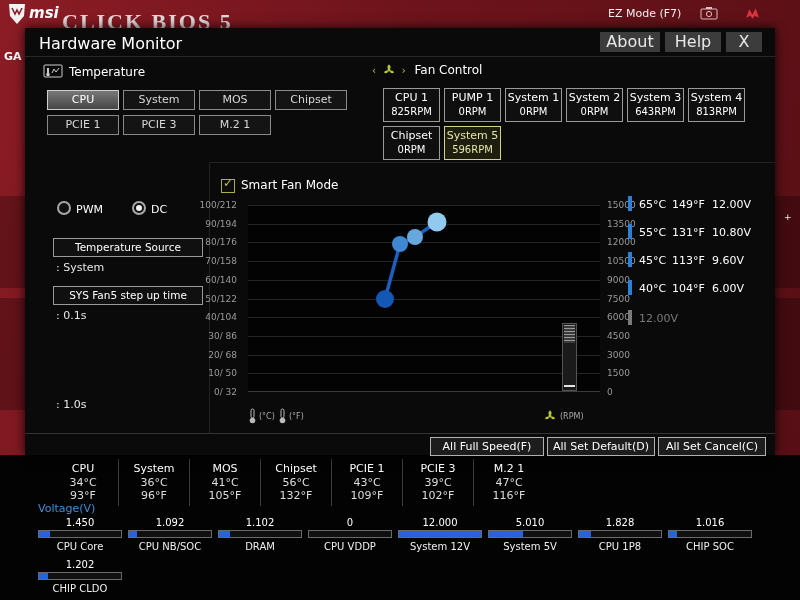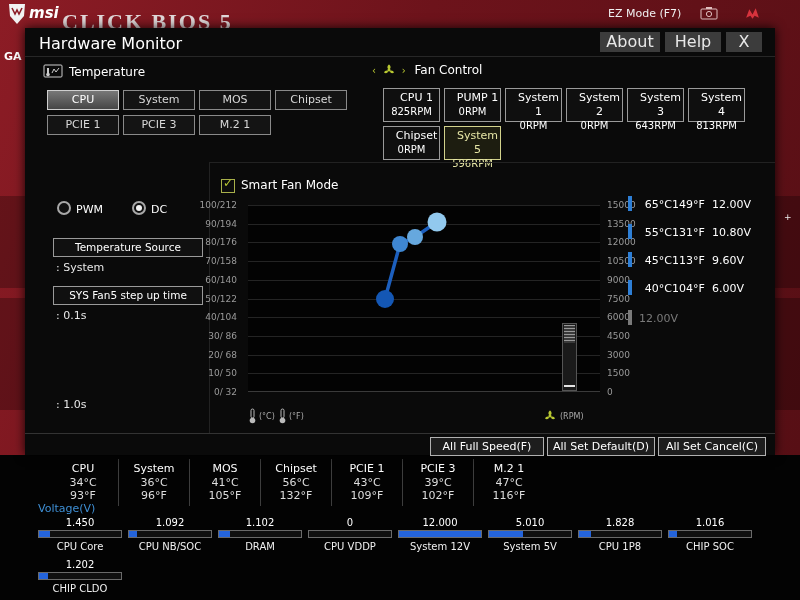--- a/index.html
+++ b/index.html
@@ -35,21 +35,21 @@
   .fan-head-label{margin-left:3px;}
   
   .temp-btns{position:absolute;left:22px;top:62px;width:312px;display:flex;flex-wrap:wrap;}
   .tbtn{width:70px;height:18px;line-height:18px;margin:0 4px 5px 0;text-align:center;font-size:11px;
         color:#d8d8d8;background:#141414;border:1px solid #8a8a8a;cursor:pointer;}
   .tbtn.sel{background:linear-gradient(#787878,#464646);border-color:#cfcfcf;color:#fff;}
   
   .fan-btns{position:absolute;left:358px;top:60px;width:372px;display:flex;flex-wrap:wrap;}
   .fbtn{width:55px;height:30px;margin:0 4px 4px 0;text-align:center;background:#0f0f0f;
         border:1px solid #9a9a9a;color:#fff;cursor:pointer;padding-top:2px;}
-  .fbtn .fname{font-size:11px;line-height:14px;margin-left:10px;} .fbtn .frpm{font-size:10px;line-height:13px;}
+  .fbtn .fname{font-size:11px;line-height:14px;} .fbtn .frpm{font-size:10px;line-height:13px;}
   .fbtn.sel{border-color:#d2d28c;background:#1d1d10;} .fbtn.sel .fname,.fbtn.sel .frpm{color:#e6e6a6;}
   
   .div-h{position:absolute;left:184px;top:134px;width:566px;height:1px;background:#222;}
   .div-v{position:absolute;left:184px;top:134px;width:1px;height:271px;background:#222;}
   
   .radio-row{position:absolute;left:32px;top:173px;font-size:11px;color:#fff;}
   .radio{display:inline-block;width:10px;height:10px;border:2px solid #a8a8a8;border-radius:50%;
          background:#101010;vertical-align:-2px;margin-right:5px;cursor:pointer;}
   .radio.sel::after{content:'';display:block;width:6px;height:6px;margin:2px;border-radius:50%;background:#f2f2f2;}
   .radio-gap{display:inline-block;width:22px;}
@@ -78,21 +78,21 @@
   .thermo1{position:absolute;left:223px;top:0;width:9px;height:16px;}
   .thermo2{position:absolute;left:253px;top:0;width:9px;height:16px;}
   .unit-c{position:absolute;left:234px;top:4px;font-size:8px;color:#aaa;}
   .unit-f{position:absolute;left:264px;top:4px;font-size:8px;color:#aaa;}
   .fan-axis-icon{position:absolute;left:518px;top:1px;width:14px;height:14px;}
   .unit-rpm{position:absolute;left:535px;top:4px;font-size:8px;color:#aaa;}
   
   .pts-panel{position:absolute;left:603px;top:168px;width:142px;}
   .pt-row{position:relative;height:18px;margin-bottom:10px;font-size:11px;color:#fff;}
   .pt-bar{display:inline-block;width:4px;height:15px;background:#2e7fd6;vertical-align:-3px;margin-right:7px;}
-  .pt-c{display:inline-block;width:33px;text-align:right;} .pt-f{display:inline-block;width:40px;}
+  .pt-c{display:inline-block;width:33px;} .pt-f{display:inline-block;width:40px;}
   .pt-row.disabled{color:#7a7a7a;margin-top:12px;} .pt-row.disabled .pt-bar{background:#7a7a7a;}
   
   .act-divider{position:absolute;left:0;top:405px;width:750px;height:1px;background:#333;}
   .action-btn{position:absolute;top:409px;height:17px;line-height:17px;text-align:center;font-size:11px;
               background:#1d1d1d;border:1px solid #b0b0b0;color:#fff;cursor:pointer;}
   .act1{left:405px;width:112px;} .act2{left:522px;width:106px;} .act3{left:633px;width:106px;}
   
   .bottom-panel{position:absolute;left:0;top:455px;width:800px;height:145px;background:#030303;}
   .temp-table{position:absolute;left:48px;top:4px;display:flex;}
   .tcell{width:70px;text-align:center;padding:3px 0 4px 0;}

